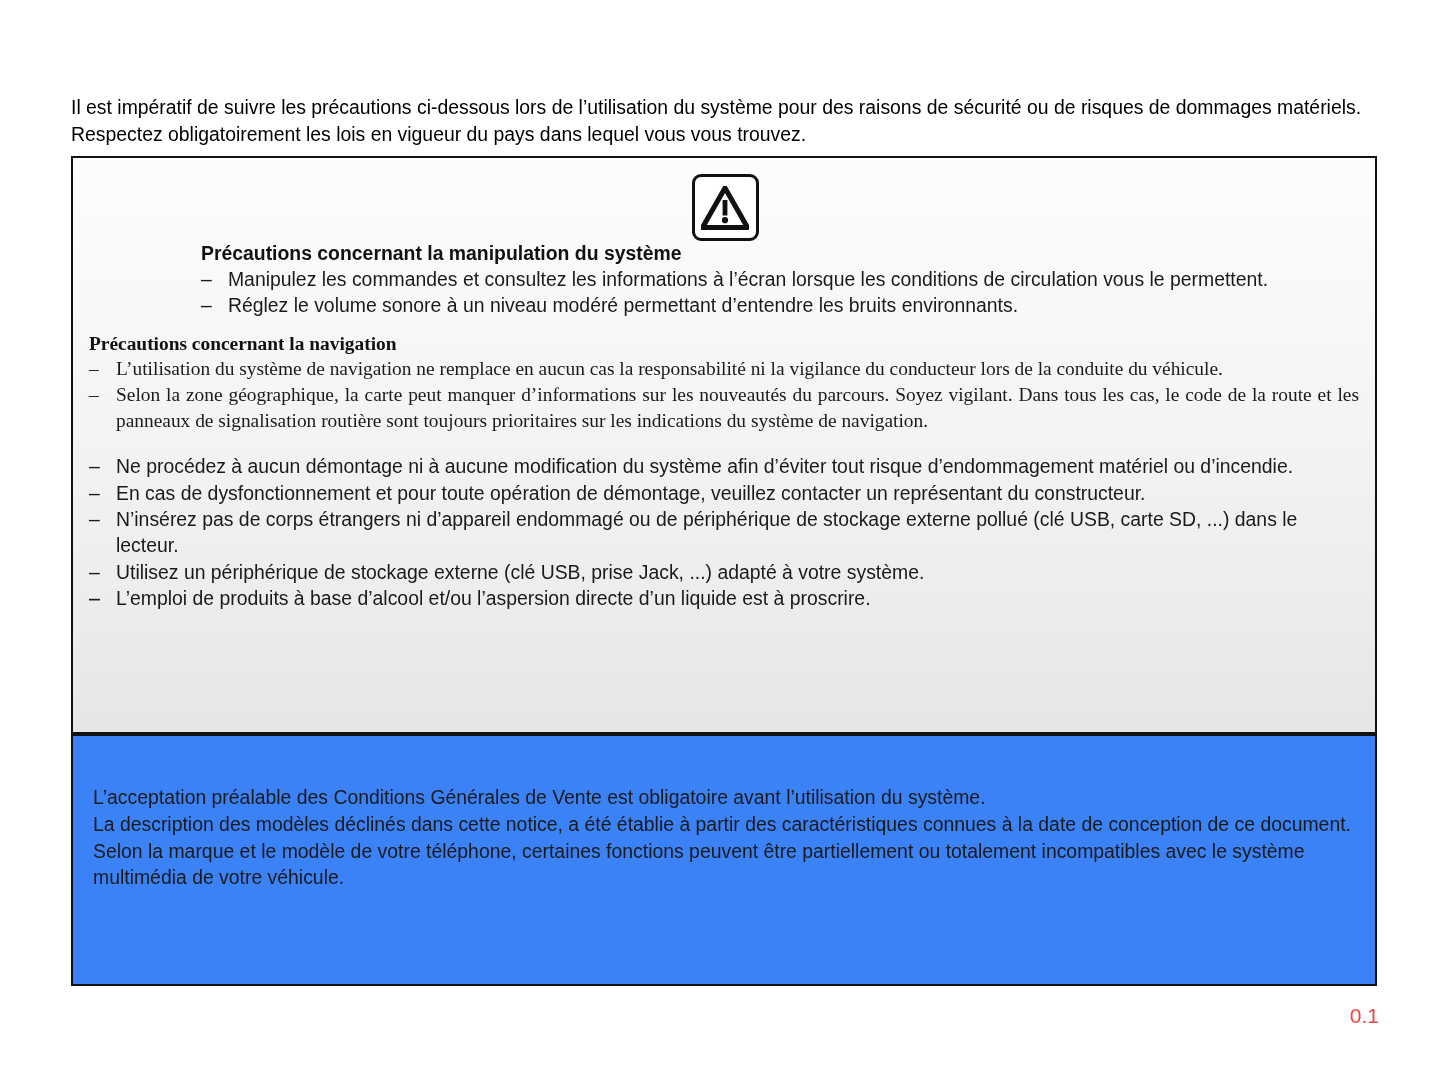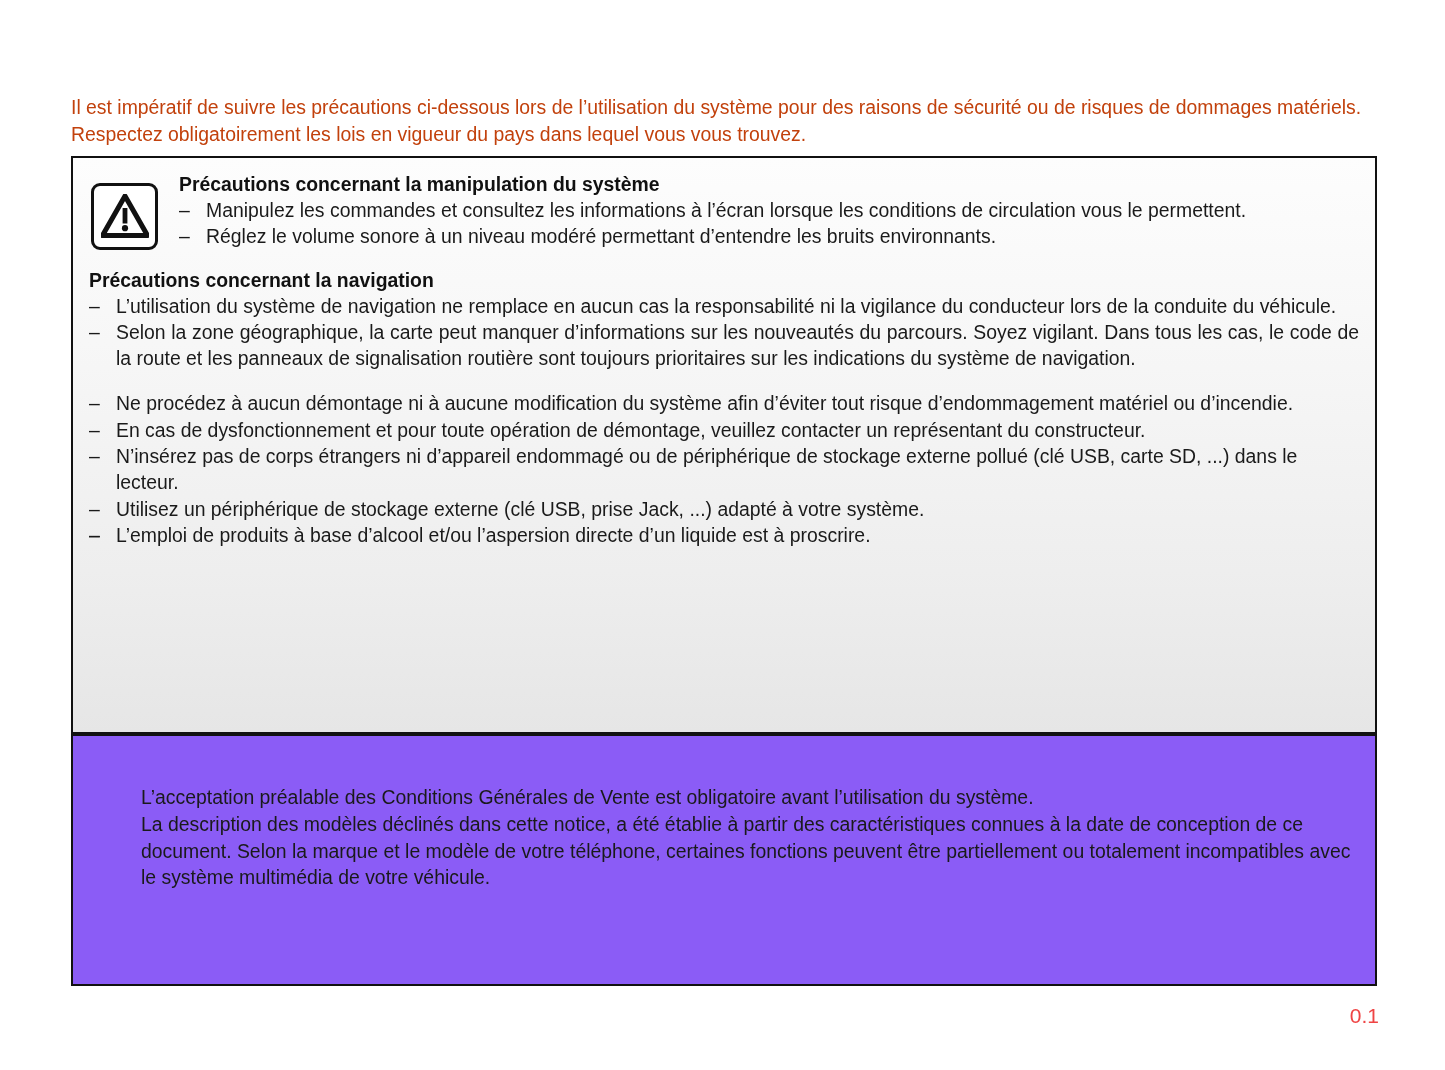--- a/index.html
+++ b/index.html
@@ -35,21 +35,21 @@
   }
 
   
   .intro {
     position: absolute;
     left: 71px;
     top: 75px;
     width: 1306px;
     font-size: 19.4px;
     line-height: 26.5px;
-    color: #c2410c;
+    color: #000000;
     text-align: left;
   }
 
   
   .warning-box {
     position: absolute;
     left: 71px;
     top: 156px;
     width: 1306px;
     height: 578px;
@@ -58,21 +58,22 @@
     background: linear-gradient(to bottom, #fdfdfd 0%, #f7f7f7 32%, #eeeeee 72%, #e6e6e6 100%);
     overflow: hidden;
   }
   .wb-inner {
     padding: 14px 16px 0 16px;
   }
 
   
   .icon-row {
     display: flex;
-    align-items: flex-end;
+    align-items: center;
+    flex-direction: column;
   }
   .warn-icon {
     flex: 0 0 auto;
     width: 67px;
     height: 67px;
     box-sizing: border-box;
     border: 3px solid #111111;
     border-radius: 9px;
     background: #ffffff;
     display: flex;
@@ -109,34 +110,33 @@
     color: #1a1a1a;
   }
   .bullets li .dash {
     position: absolute;
     left: 0;
     top: 0;
   }
   .bullets.justify li .txt { text-align: justify; display: block; }
 
   
-  .sec-nav { margin-top: 18px; }
+  .sec-nav { margin-top: 12px; font-family: Liberation Serif, serif; }
   .sec-mat { margin-top: 19px; }
 
   
   .notice-box {
     position: absolute;
     left: 71px;
     top: 734px;
     width: 1306px;
     height: 252px;
     box-sizing: border-box;
     border: 2.5px solid #111111;
-    background: #8b5cf6;
-    padding-left: 48px;
+    background: #3b82f6;
   }
   .notice-inner {
     padding: 48px 20px 0 20px;
     font-size: 19.4px;
     line-height: 26.8px;
     color: #1a1a1a;
   }
   .notice-inner p { margin: 0; }
 
   

